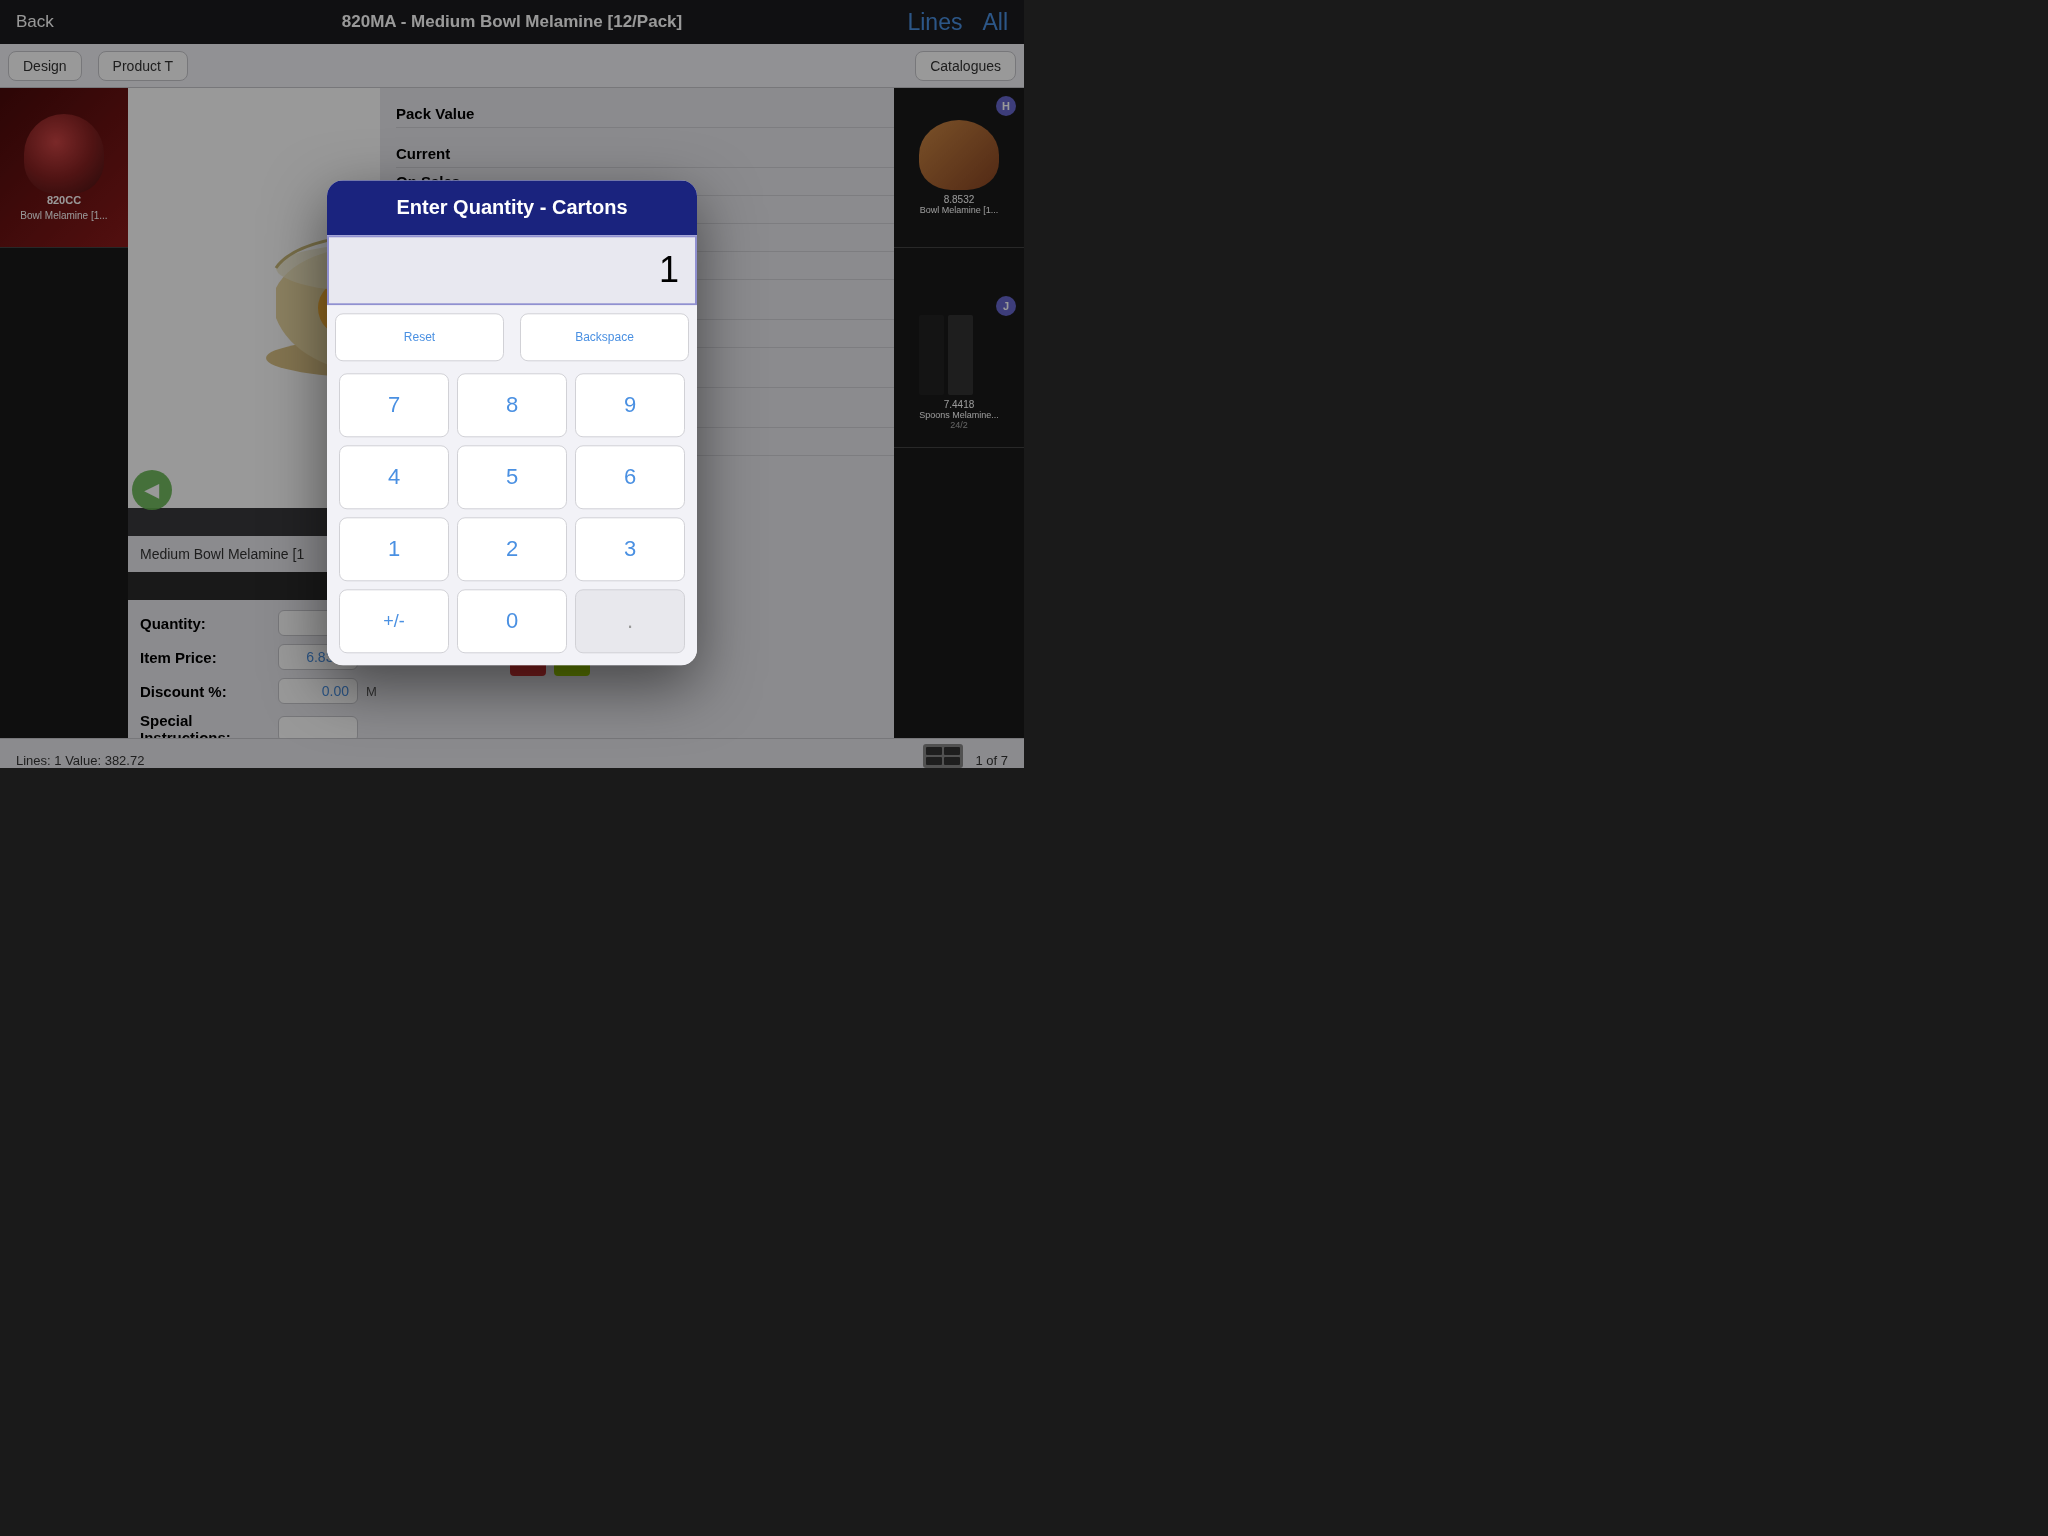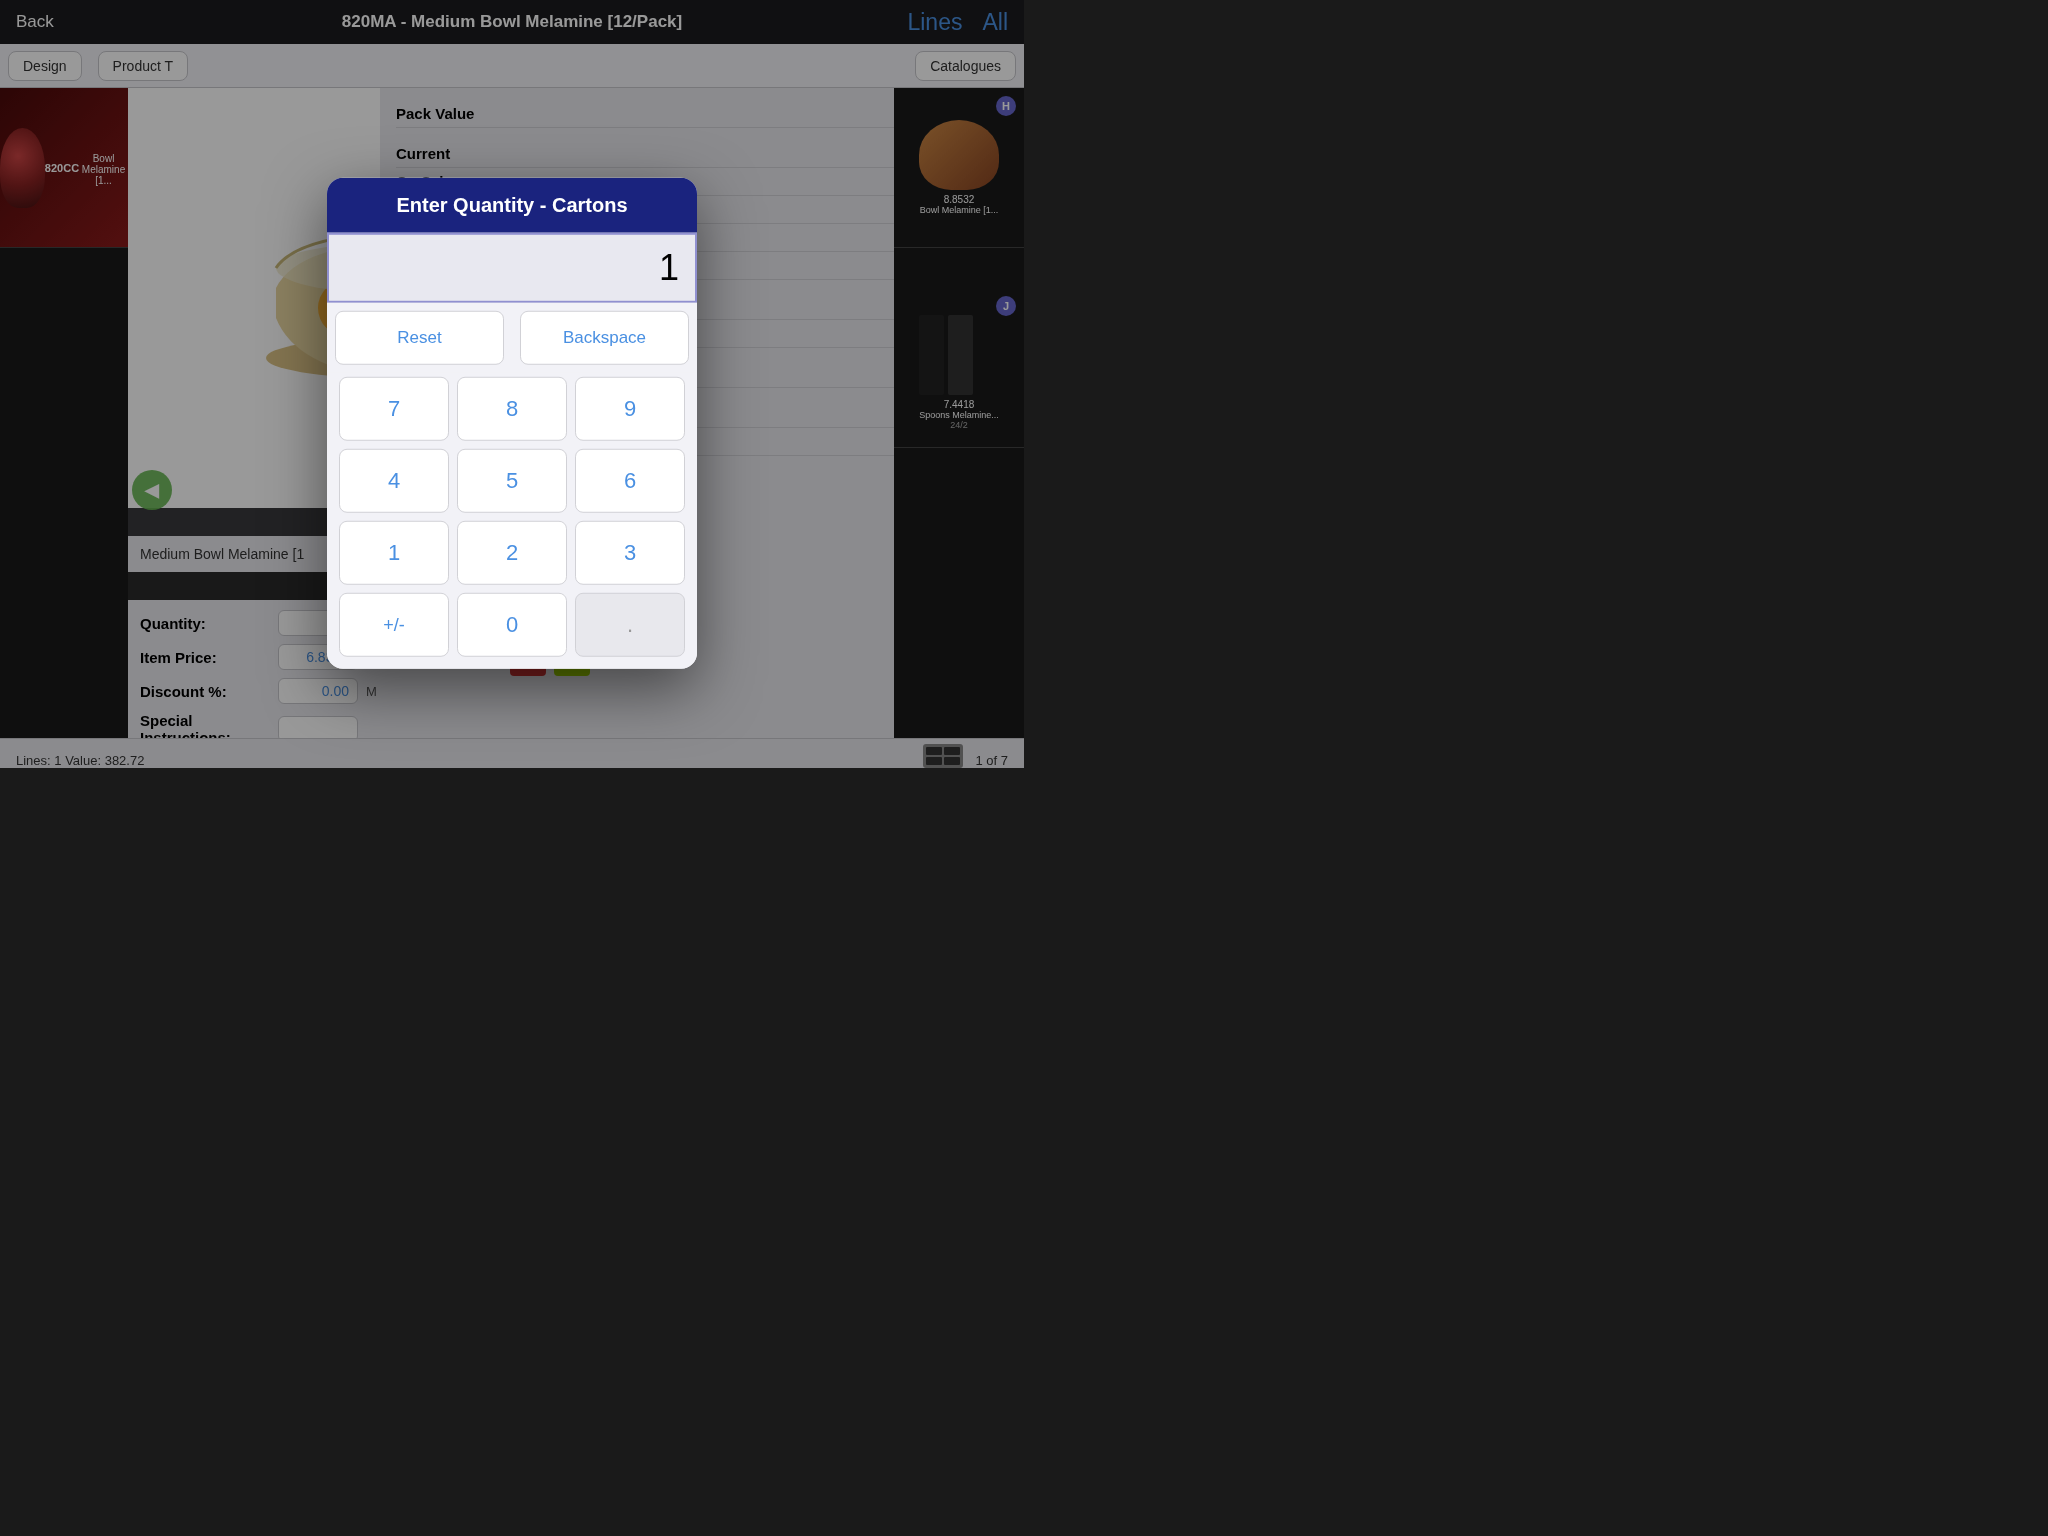--- a/index.html
+++ b/index.html
@@ -182,21 +182,21 @@
       bottom: 30px;
       background: #1a1a1a;
       z-index: 5;
       overflow: hidden;
     }
     .left-product {
       width: 100%;
       height: 160px;
       background: #2a0a0a;
       display: flex;
-      flex-direction: row;
+      flex-direction: column;
       align-items: center;
       justify-content: center;
       border-bottom: 1px solid #444;
       position: relative;
     }
     .left-product-label {
       color: #fff;
       font-size: 10px;
       text-align: center;
       margin-top: 4px;
@@ -285,21 +285,21 @@
     .modal-buttons-row {
       display: flex;
       gap: 0;
       background: #f2f2f7;
     }
     .modal-action-btn {
       flex: 1;
       padding: 16px 8px;
       background: #fff;
       border: 1px solid #d1d1d6;
-      font-size: 17px;
+      font-size: 12px;
       color: #4a90e2;
       text-align: center;
       margin: 8px;
       border-radius: 8px;
     }
     .numpad {
       display: grid;
       grid-template-columns: repeat(3, 1fr);
       gap: 0;
       background: #f2f2f7;

